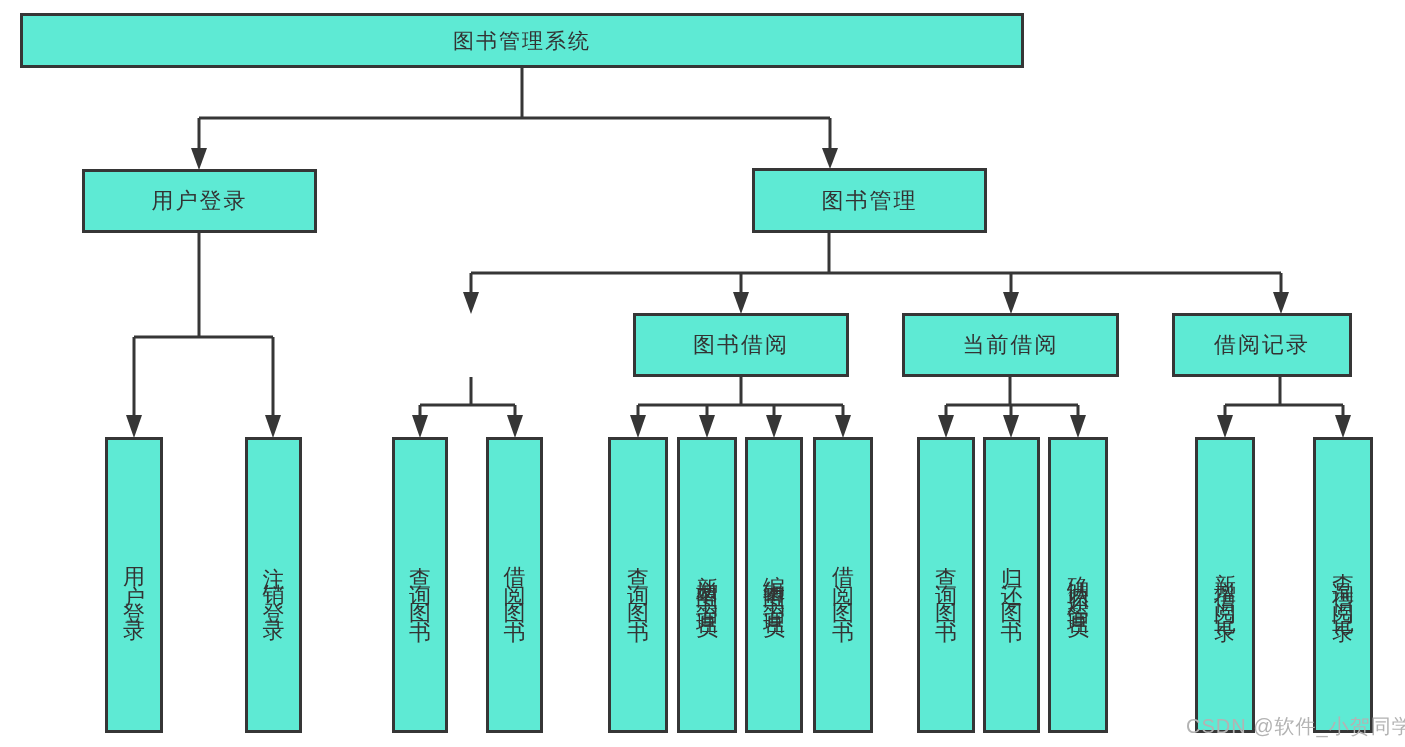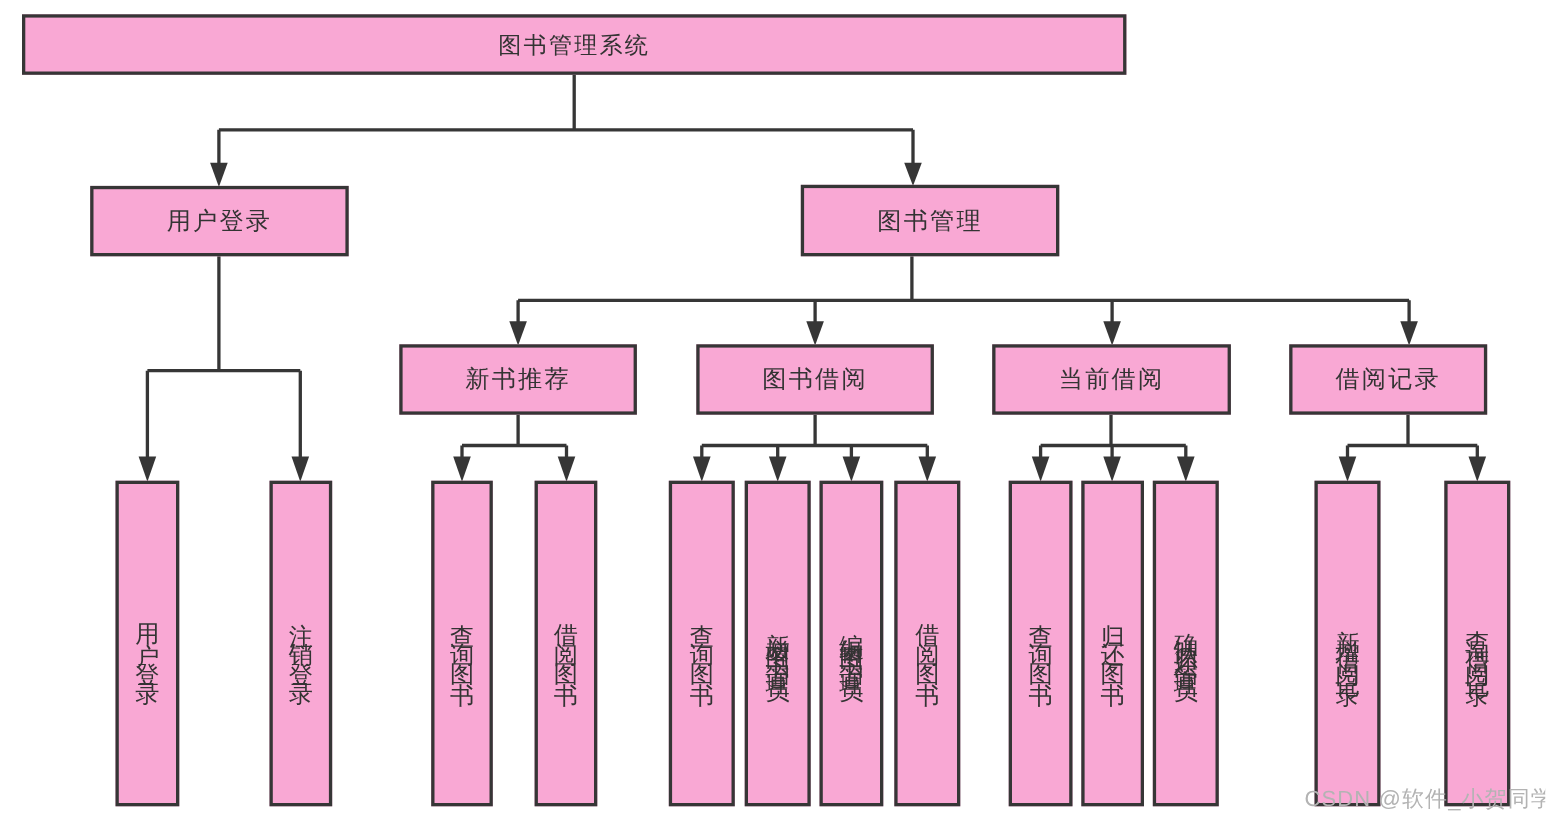--- a/index.html
+++ b/index.html
@@ -14,21 +14,21 @@
   }
   .wires {
     position: absolute;
     left: 0; top: 0;
     width: 1405px; height: 747px;
   }
   .box {
     position: absolute;
     box-sizing: border-box;
     border: 3px solid #363636;
-    background: #f9a8d4;
+    background: #5eead4;
     display: flex;
     align-items: center;
     justify-content: center;
   }
   .box.h span {
     font-size: 22px;
     letter-spacing: 2px;
     white-space: nowrap;
   }
   .box.root span { font-size: 21px; }
@@ -89,27 +89,24 @@
     </g>
   </svg>
 
   <div class="box h root" style="left:20px; top:13px; width:1004px; height:55px;">
     <span>图书管理系统</span>
   </div>
 
   <div class="box h" style="left:82px; top:169px; width:235px; height:64px;">
     <span>用户登录</span>
   </div>
-  <div class="box h" style="left:728px; top:168px; width:235px; height:65px;justify-content:center;">
+  <div class="box h" style="left:752px; top:168px; width:235px; height:65px;justify-content:center;">
     <span>图书管理</span>
   </div>
 
-  <div class="box h" style="left:363px; top:313px; width:216px; height:64px;">
-    <span>新书推荐</span>
-  </div>
   <div class="box h" style="left:633px; top:313px; width:216px; height:64px;align-items:center;">
     <span>图书借阅</span>
   </div>
   <div class="box h" style="left:902px; top:313px; width:217px; height:64px;">
     <span>当前借阅</span>
   </div>
   <div class="box h" style="left:1172px; top:313px; width:180px; height:64px;">
     <span>借阅记录</span>
   </div>
 

